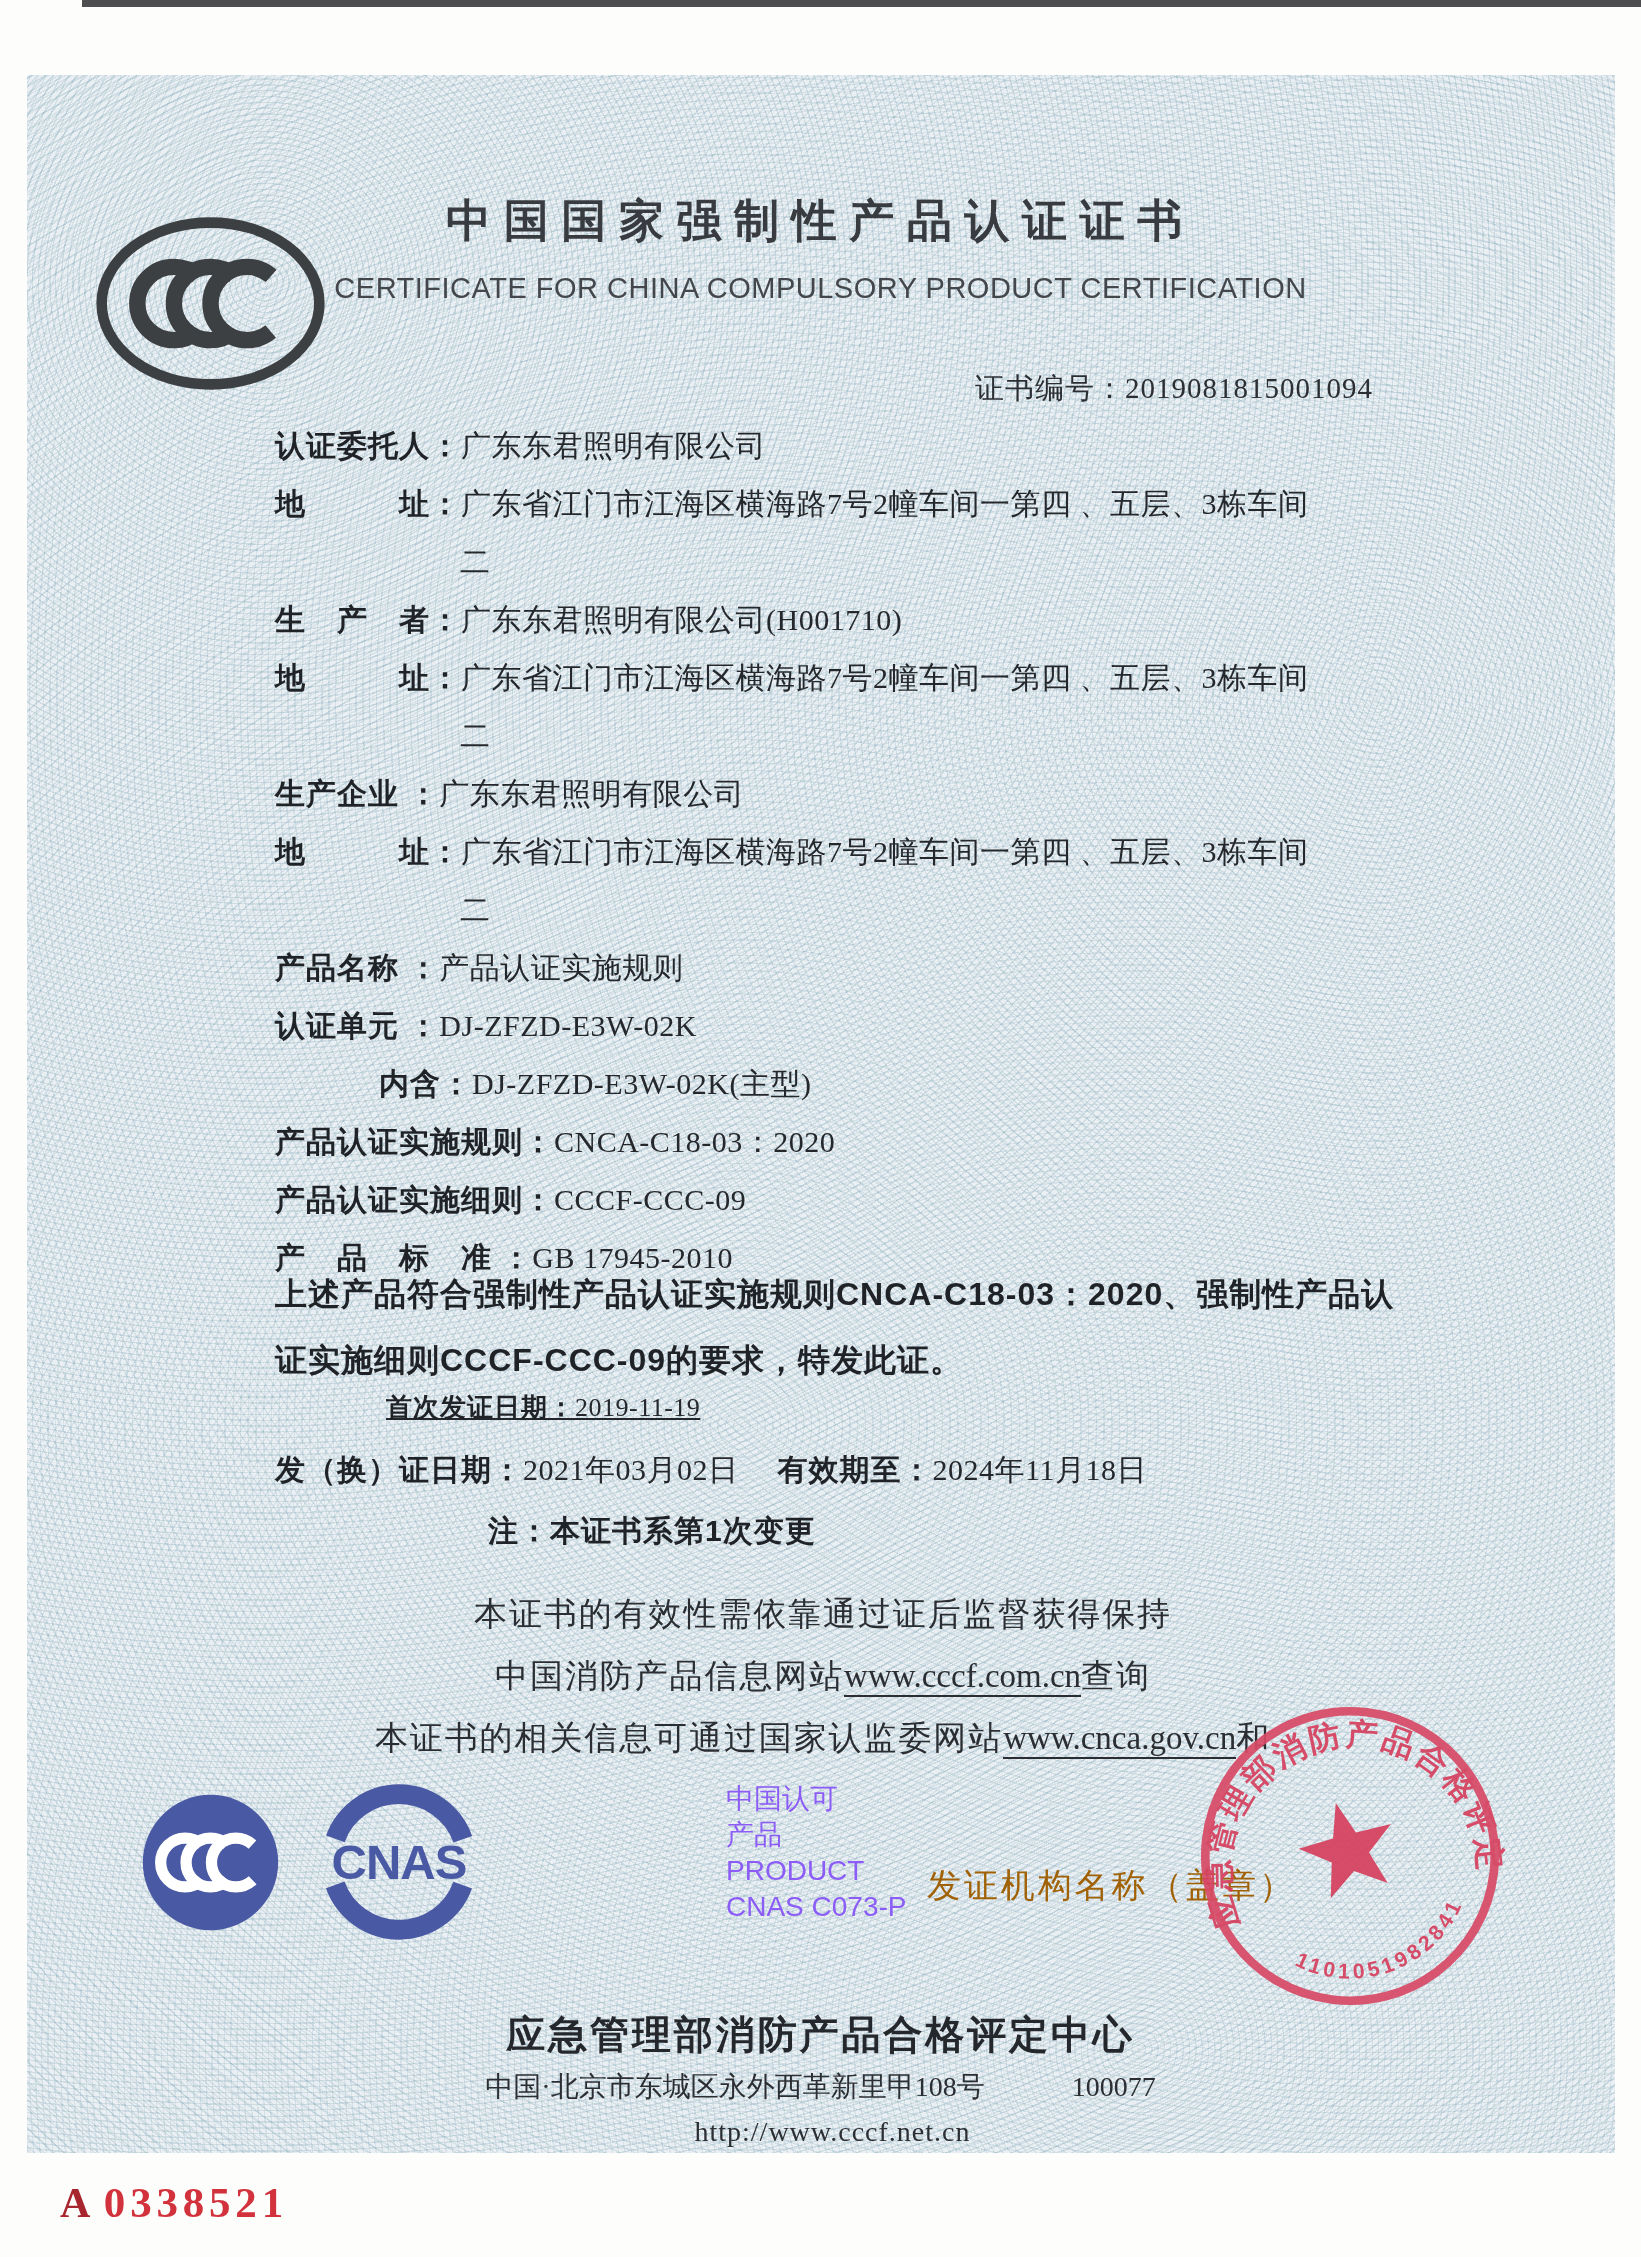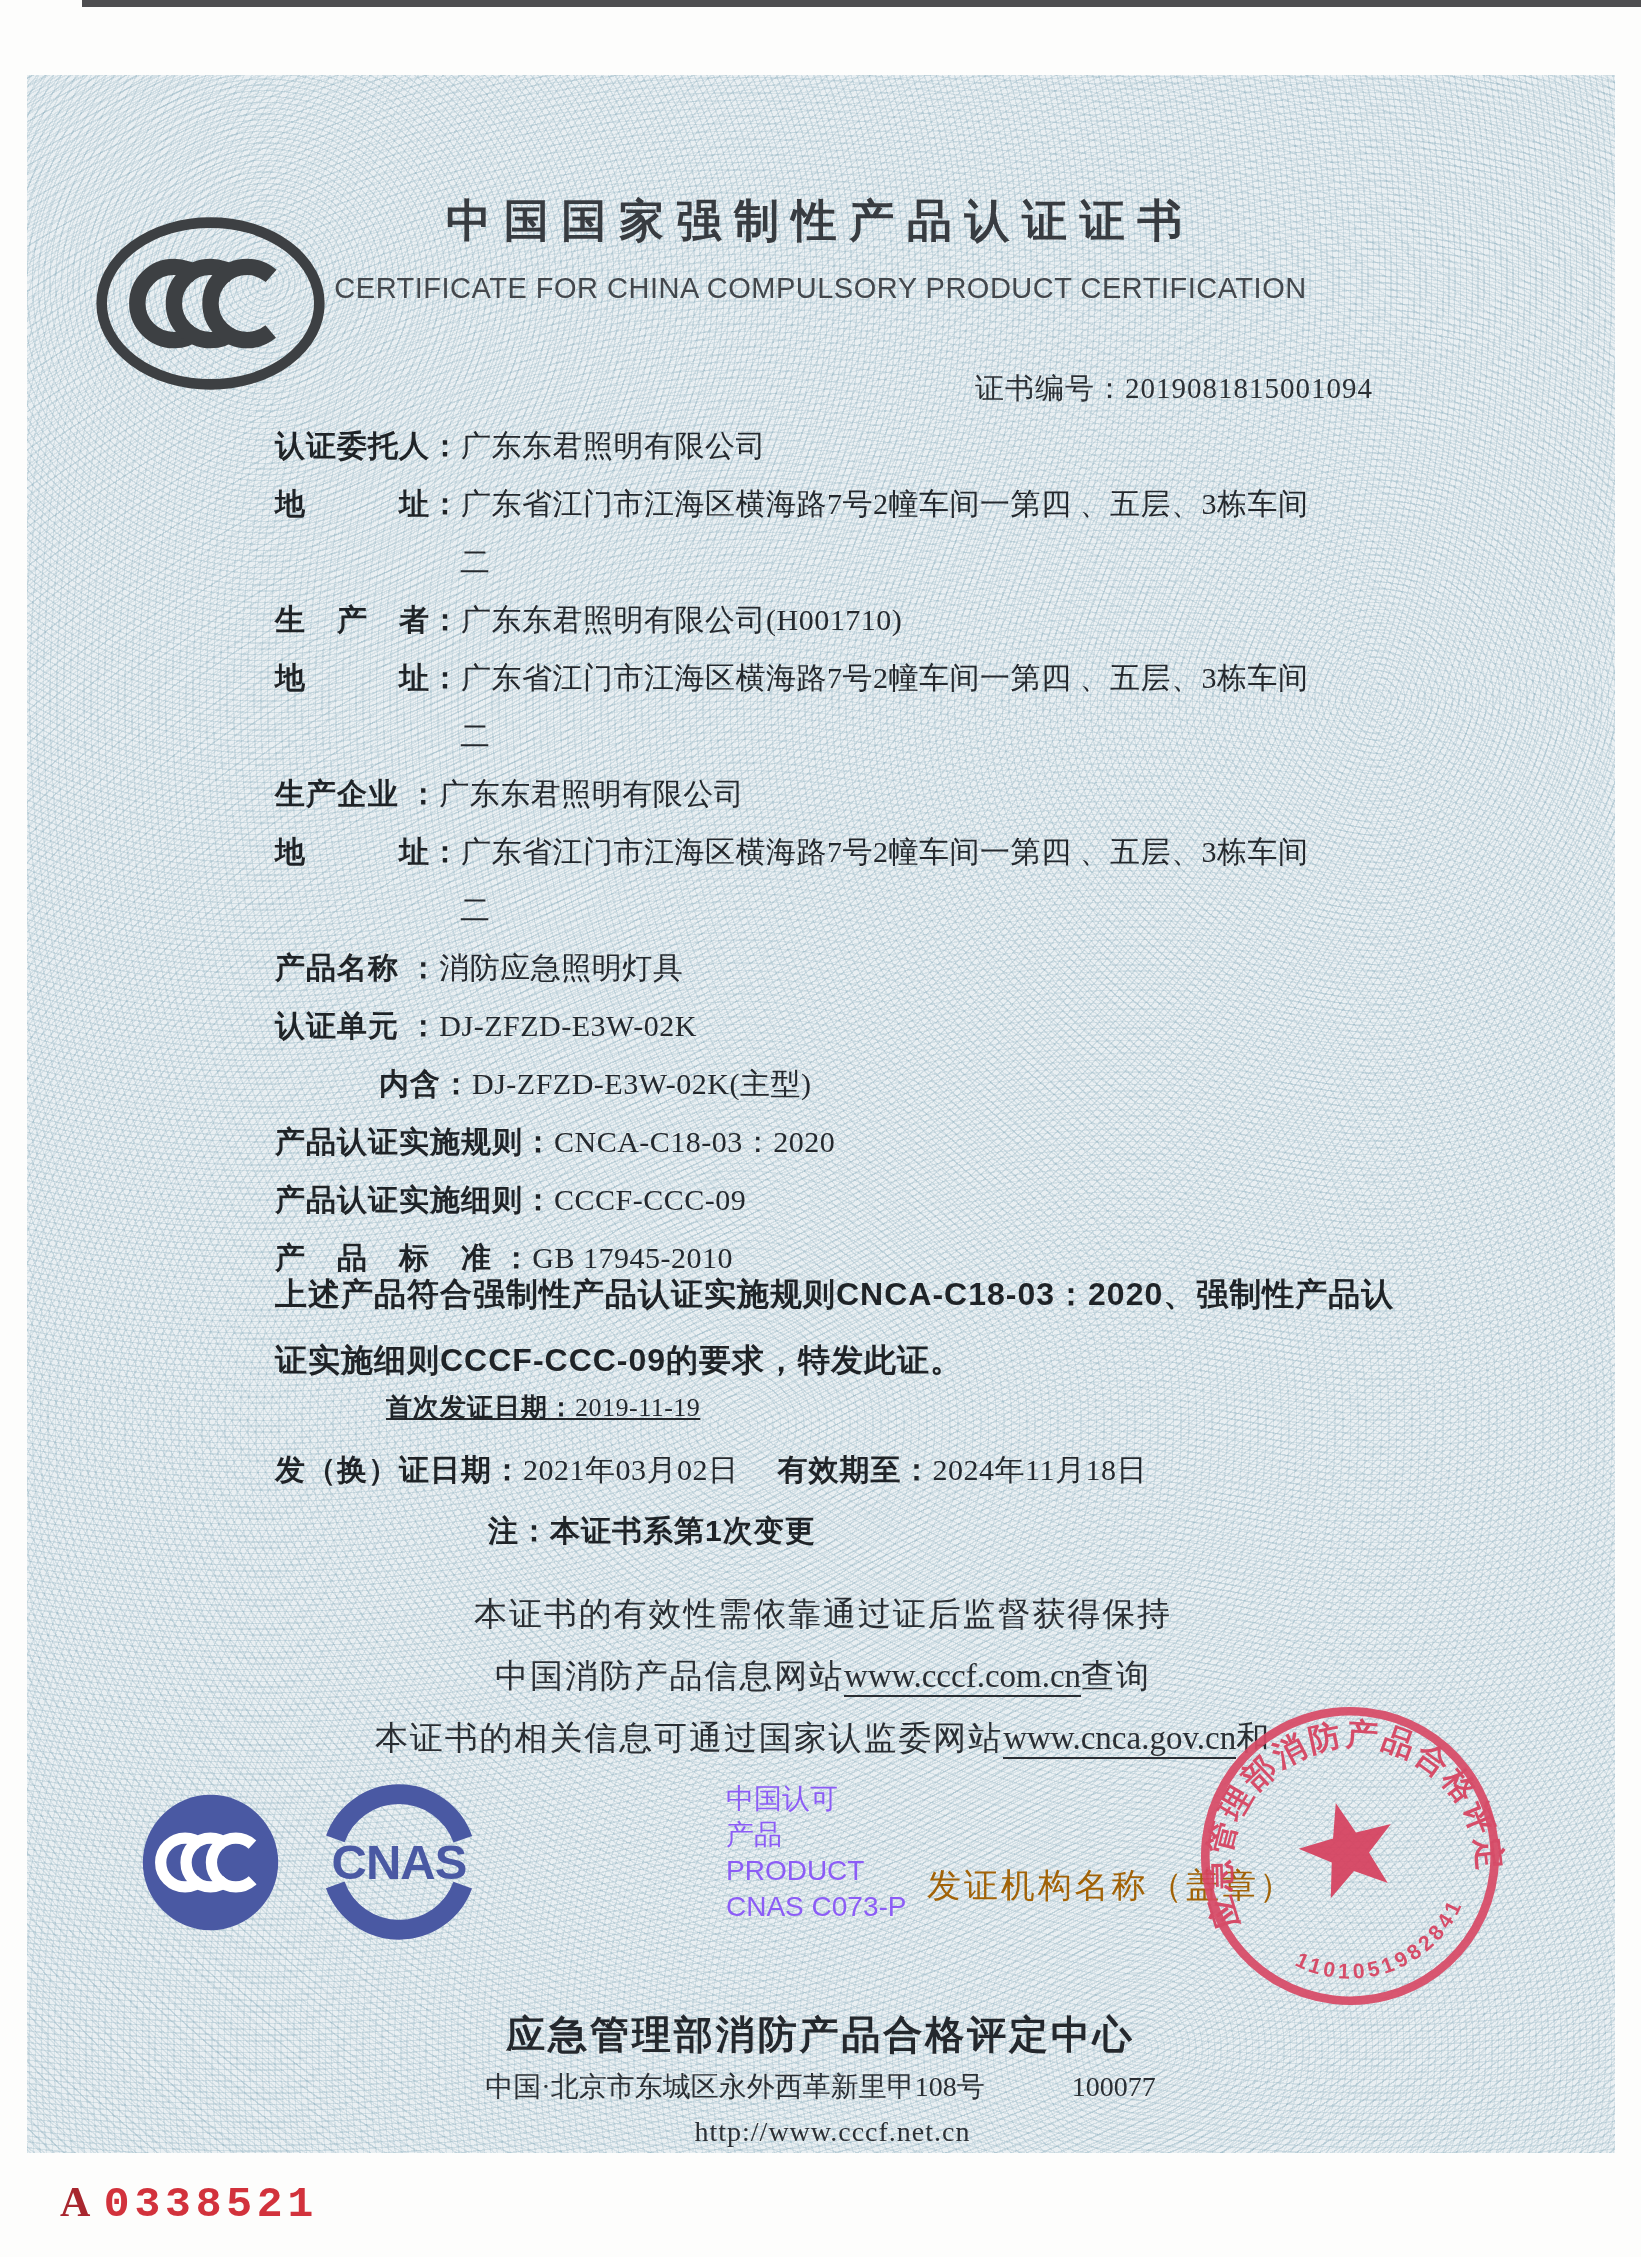--- a/index.html
+++ b/index.html
@@ -51,21 +51,21 @@
   .seal-wrap{left:1186px;top:1692px;width:328px;height:328px;transform:rotate(-15deg);opacity:.92;}
 
   .foot-name{left:0;top:2008px;width:1641px;text-align:center;font-family:"Liberation Sans",sans-serif;
              font-weight:700;font-size:39px;letter-spacing:2.9px;color:#24282d;}
   .foot-addr{left:0;top:2068px;width:1641px;text-align:center;font-size:28px;color:#2b2f34;}
   .foot-web{left:0;top:2116px;width:1641px;text-align:center;font-size:28px;color:#2b2f34;letter-spacing:1px;padding-left:12px;}
   .addr-gap{display:inline-block;width:87px;}
 
   .serial{left:60px;top:2178px;white-space:nowrap;}
   .serial .pfx{font-family:"Liberation Serif",serif;font-weight:700;font-size:42px;color:#a8262e;margin-right:13.5px;}
-  .serial .num{font-family:Liberation Mono, monospace;font-weight:700;font-size:43px;color:#d2323c;letter-spacing:4.8px;}
+  .serial .num{font-family:Liberation Serif, serif;font-weight:700;font-size:43px;color:#d2323c;letter-spacing:4.8px;}
 </style>
 </head>
 <body>
 
 <div id="page">
   <div class="scan-edge"></div>
   <div class="panel"></div>
 
   <svg class="abs" style="left:89px;top:212px;" width="243" height="183" viewBox="0 0 252 190">
     <ellipse cx="126" cy="95" rx="113" ry="84" fill="none" stroke="#3d4043" stroke-width="11"></ellipse>
@@ -105,21 +105,21 @@
     <div class="row">
       <span class="lbl">生产企业 ：</span><span class="val">广东东君照明有限公司</span>
     </div>
     <div class="row">
       <span class="lbl">地　　　址：</span><span class="val">广东省江门市江海区横海路7号2幢车间一第四 、五层、3栋车间</span>
     </div>
     <div class="row cont">
       <span class="val">二</span>
     </div>
     <div class="row">
-      <span class="lbl">产品名称 ：</span><span class="val">消防应急照明灯具</span>
+      <span class="lbl">产品名称 ：</span><span class="val">产品认证实施规则</span>
     </div>
     <div class="row">
       <span class="lbl">认证单元 ：</span><span class="val">DJ-ZFZD-E3W-02K</span>
     </div>
     <div class="row indent">
       <span class="lbl">内含：</span><span class="val">DJ-ZFZD-E3W-02K(主型)</span>
     </div>
     <div class="row">
       <span class="lbl">产品认证实施规则：</span><span class="val">CNCA-C18-03：2020</span>
     </div>

